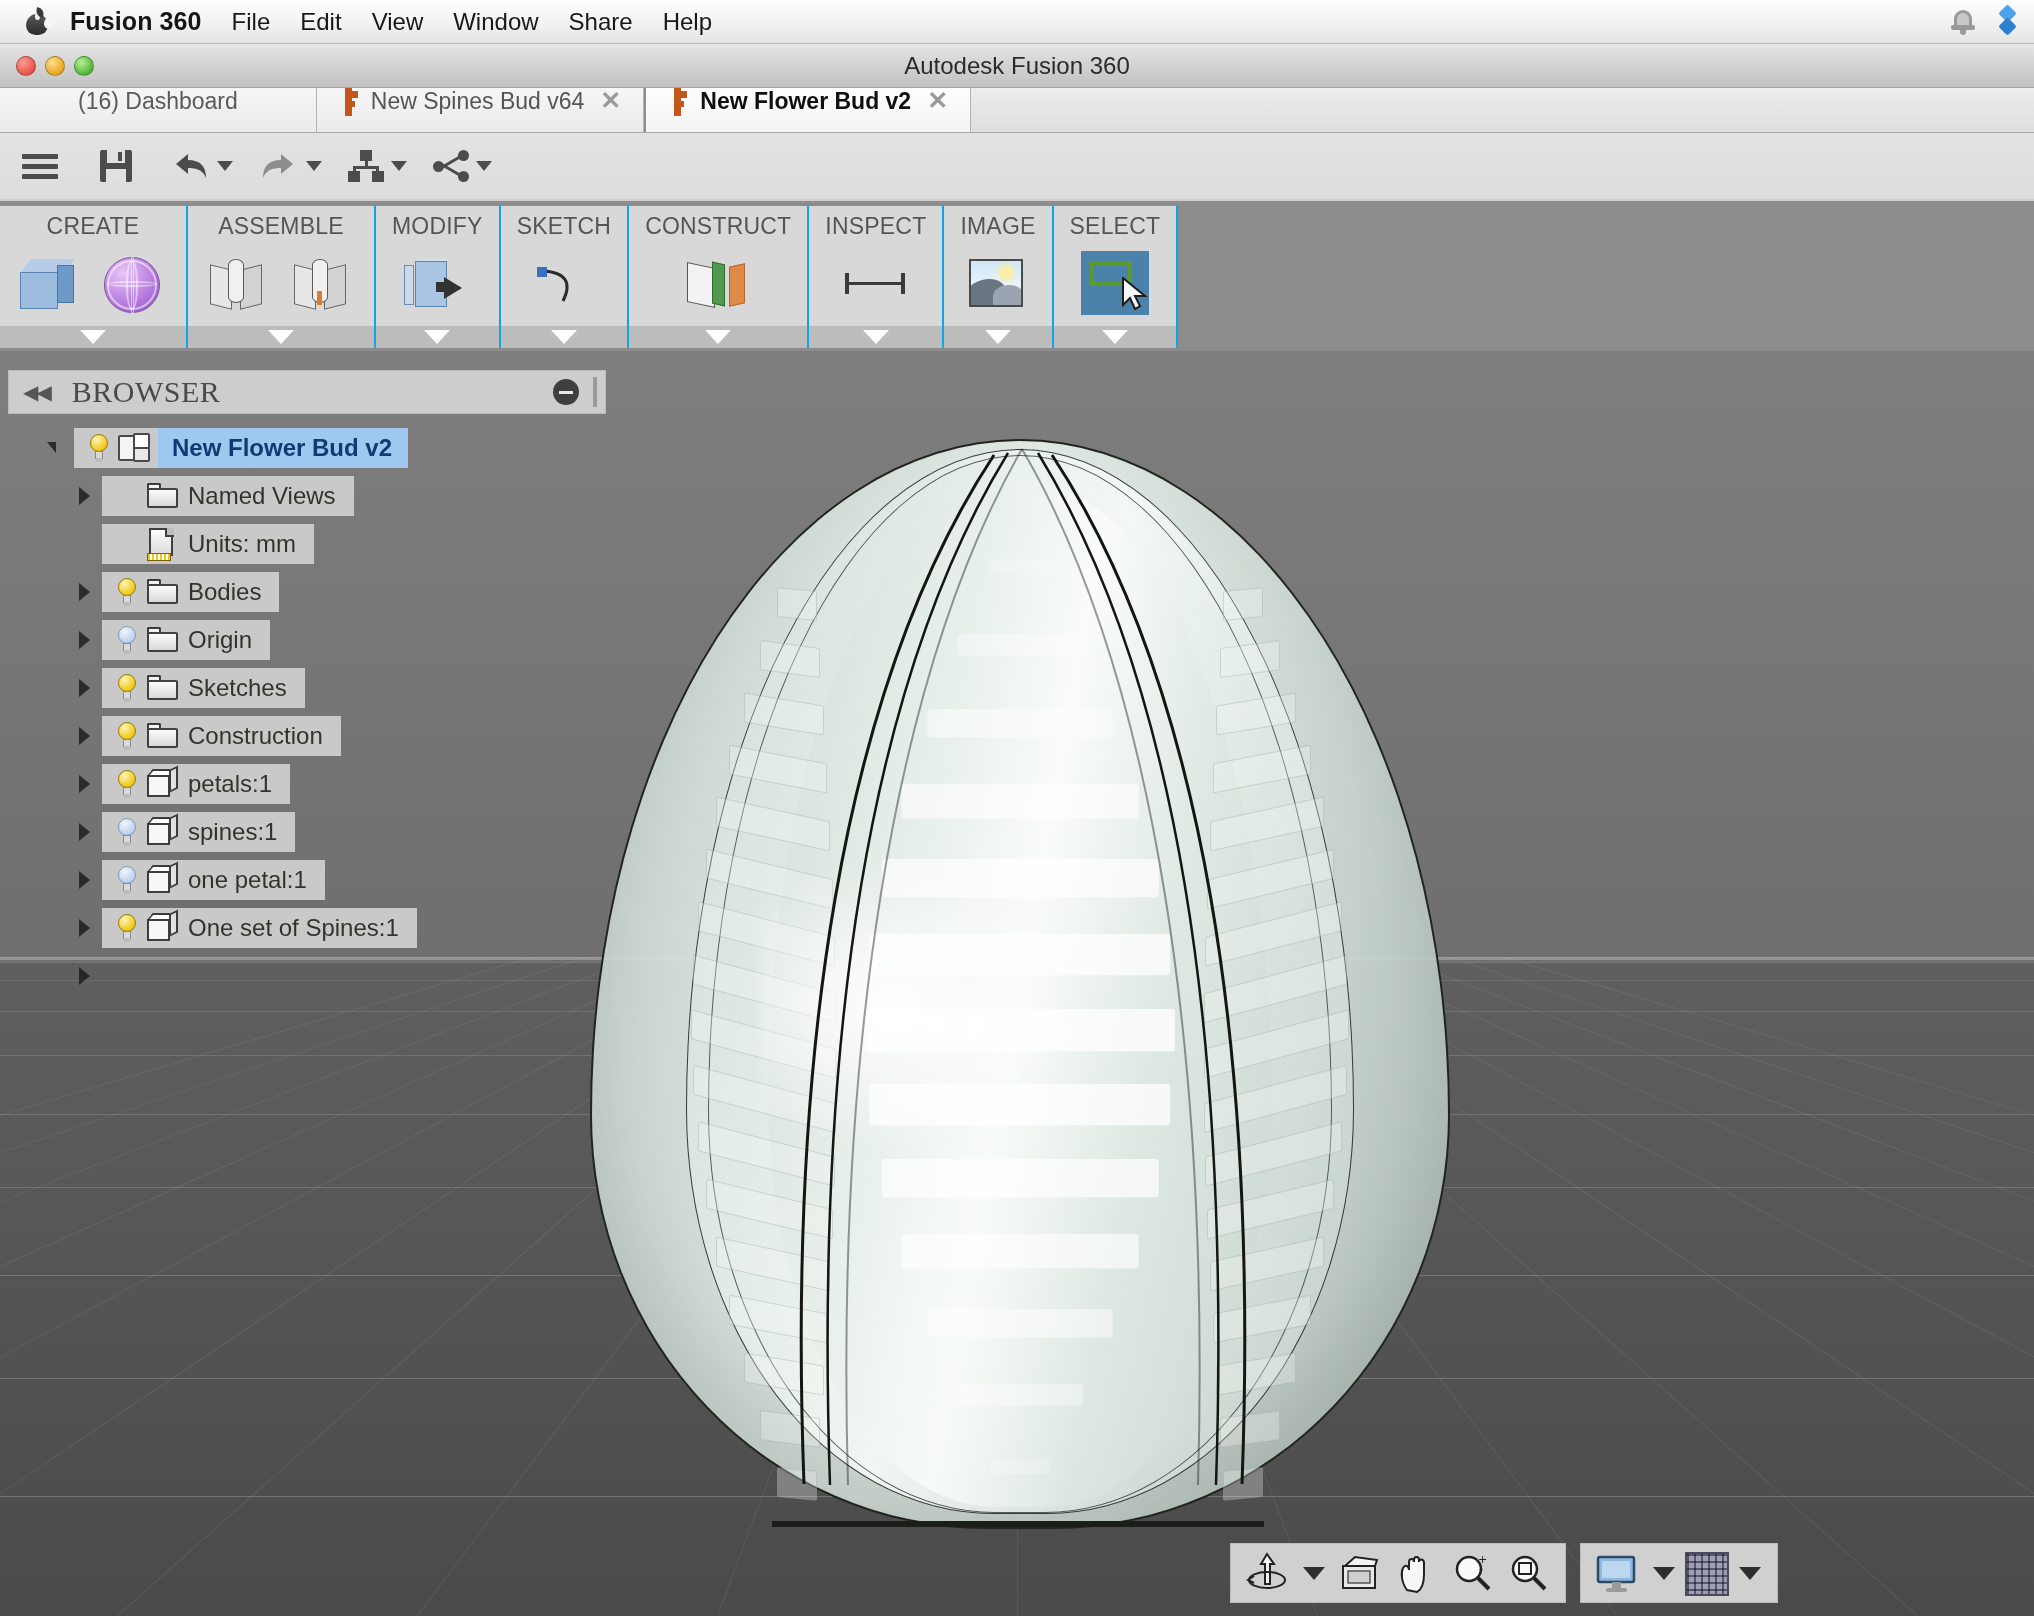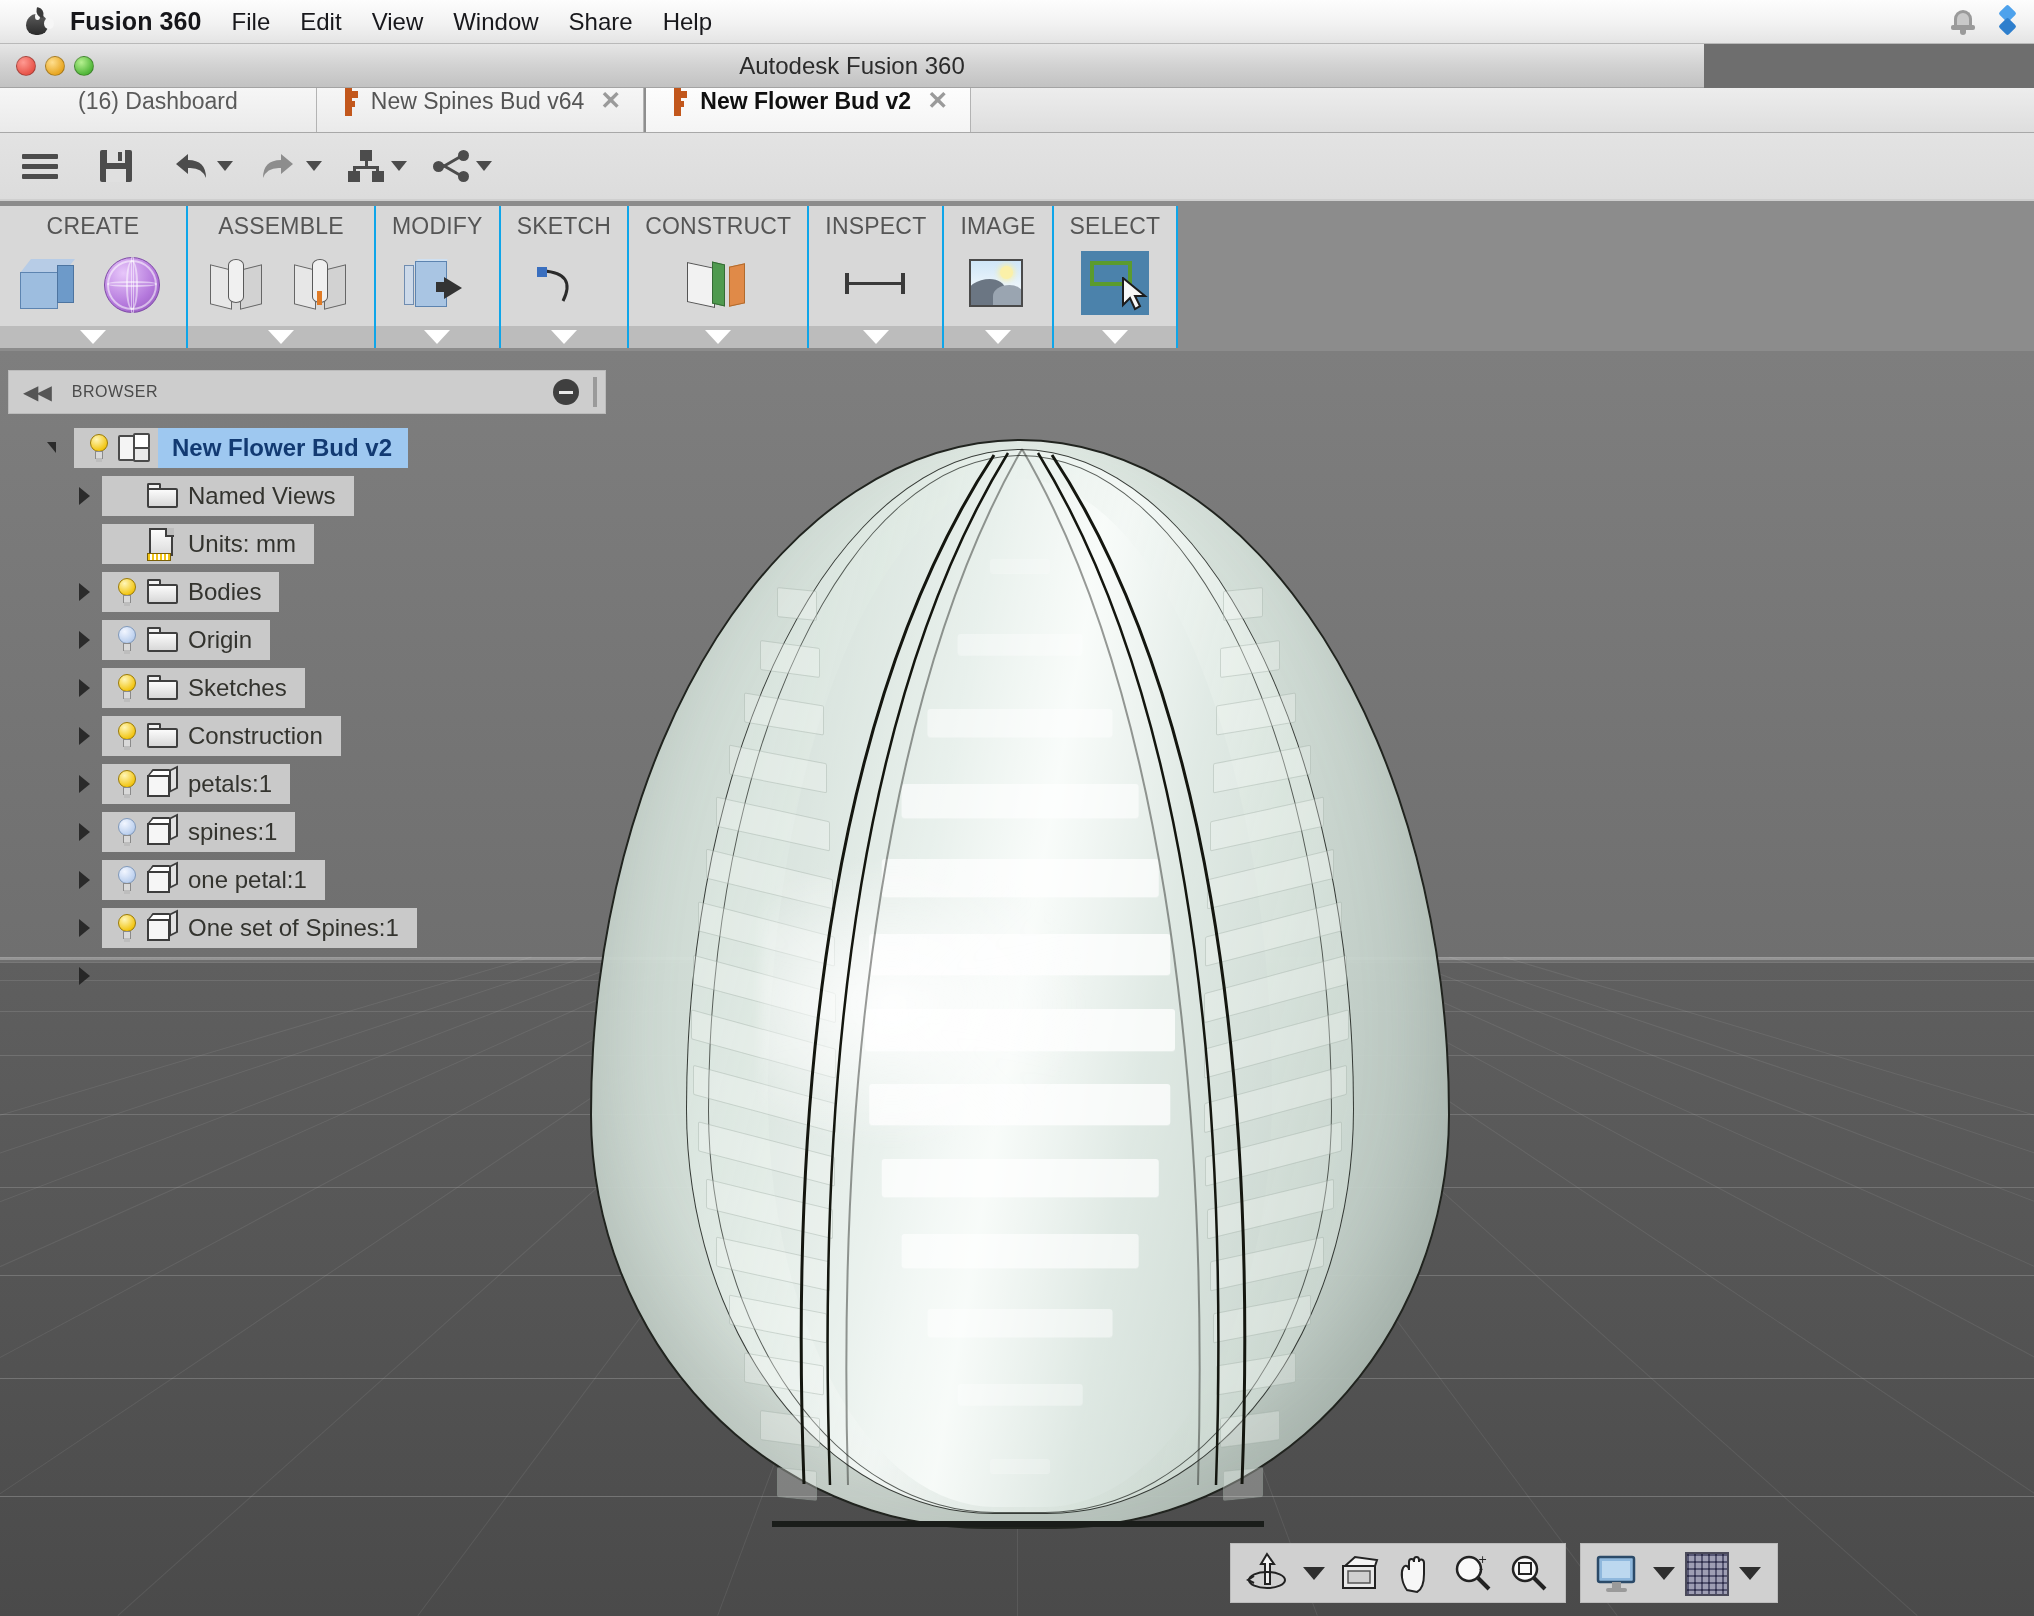--- a/index.html
+++ b/index.html
@@ -65,21 +65,21 @@
   .diamond-icon { width: 28px; height: 32px; position: relative; margin-right: 4px; }
   .diamond-icon i {
     position: absolute; display: block; width: 13px; height: 13px;
     background: #3b8fdd; transform: rotate(45deg); border-radius: 2px;
   }
   .diamond-icon .d1 { left: 7px; top: 1px; background: #4ea2ec; }
   .diamond-icon .d2 { left: 7px; top: 14px; background: #2e7fcd; }
 
   
   .titlebar {
-    position: absolute; top: 44px; left: 0; width: 1704px; height: 44px;
+    position: absolute; top: 44px; left: 0; width: 2034px; height: 44px;
     background: linear-gradient(to bottom,#e6e6e6 0%, #d2d2d2 50%, #c2c2c2 100%);
     border-bottom: 1px solid #a3a3a3;
     display: flex; align-items: center; z-index: 39;
   }
   .traffic { display: flex; gap: 9px; padding-left: 16px; }
   .tl { width: 20px; height: 20px; border-radius: 50%; border: 1px solid rgba(0,0,0,.28); }
   .tl.red    { background: radial-gradient(circle at 35% 30%, #ff9a92, #e8554a 70%); }
   .tl.yellow { background: radial-gradient(circle at 35% 30%, #ffdf8e, #e8a723 70%); }
   .tl.green  { background: radial-gradient(circle at 35% 30%, #b6f190, #52b73a 70%); }
   .wintitle {
@@ -245,21 +245,21 @@
   .ic-select svg { position:absolute; left:40px; top:26px; width:30px; height:34px;}
   .panel.select-panel .picons { padding: 0 12px 4px; }
 
   
   .browser-head {
     position: absolute; top: 370px; left: 8px; width: 598px; height: 44px;
     background: #cdcdcd; display: flex; align-items: center; z-index: 30;
     border: 1px solid #bbb;
   }
   .browser-head .dblarrow { font-size: 20px; color: #555; margin-left: 14px; letter-spacing:-2px;}
-  .browser-head .btxt { font-size: 16px; color: #4a4a4a; margin-left: 22px; letter-spacing:.5px;}
+  .browser-head .btxt { font-size: 30px; color: #4a4a4a; margin-left: 22px; letter-spacing:.5px;font-family:Liberation Serif, serif;}
   .browser-head .minus {
     margin-left: auto; margin-right: 14px; width: 26px; height: 26px; border-radius: 50%;
     background: #3f3f3f; display:flex; align-items:center; justify-content:center;
   }
   .browser-head .minus i { display:block; width: 14px; height: 3px; background: #e8e8e8; }
   .browser-head .grip { width: 4px; height: 30px; border-left:2px solid #9a9a9a; border-right:2px solid #9a9a9a; margin-right:8px;}
 
   .tree { position: absolute; top: 424px; left: 0; width: 640px; z-index: 30; }
   .trow { display: flex; align-items: center; height: 48px; position: relative; }
   .twist {

